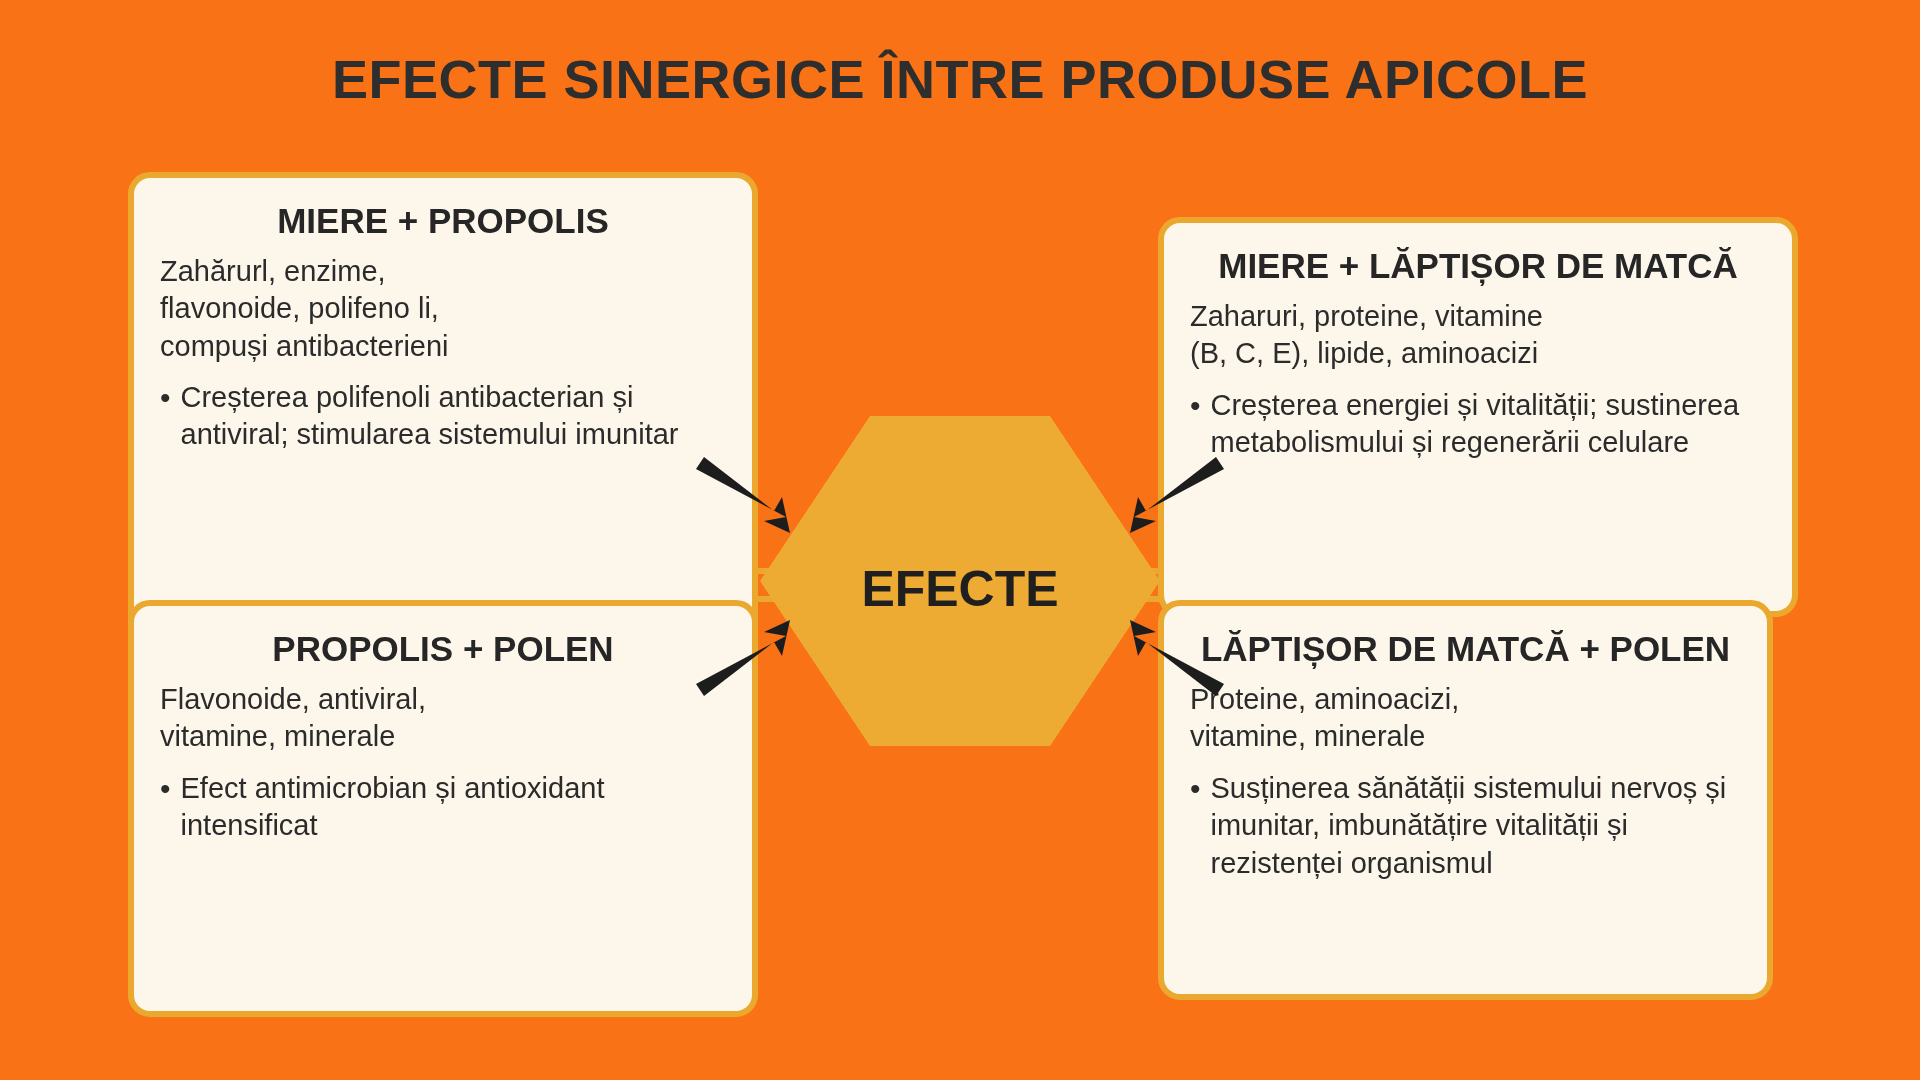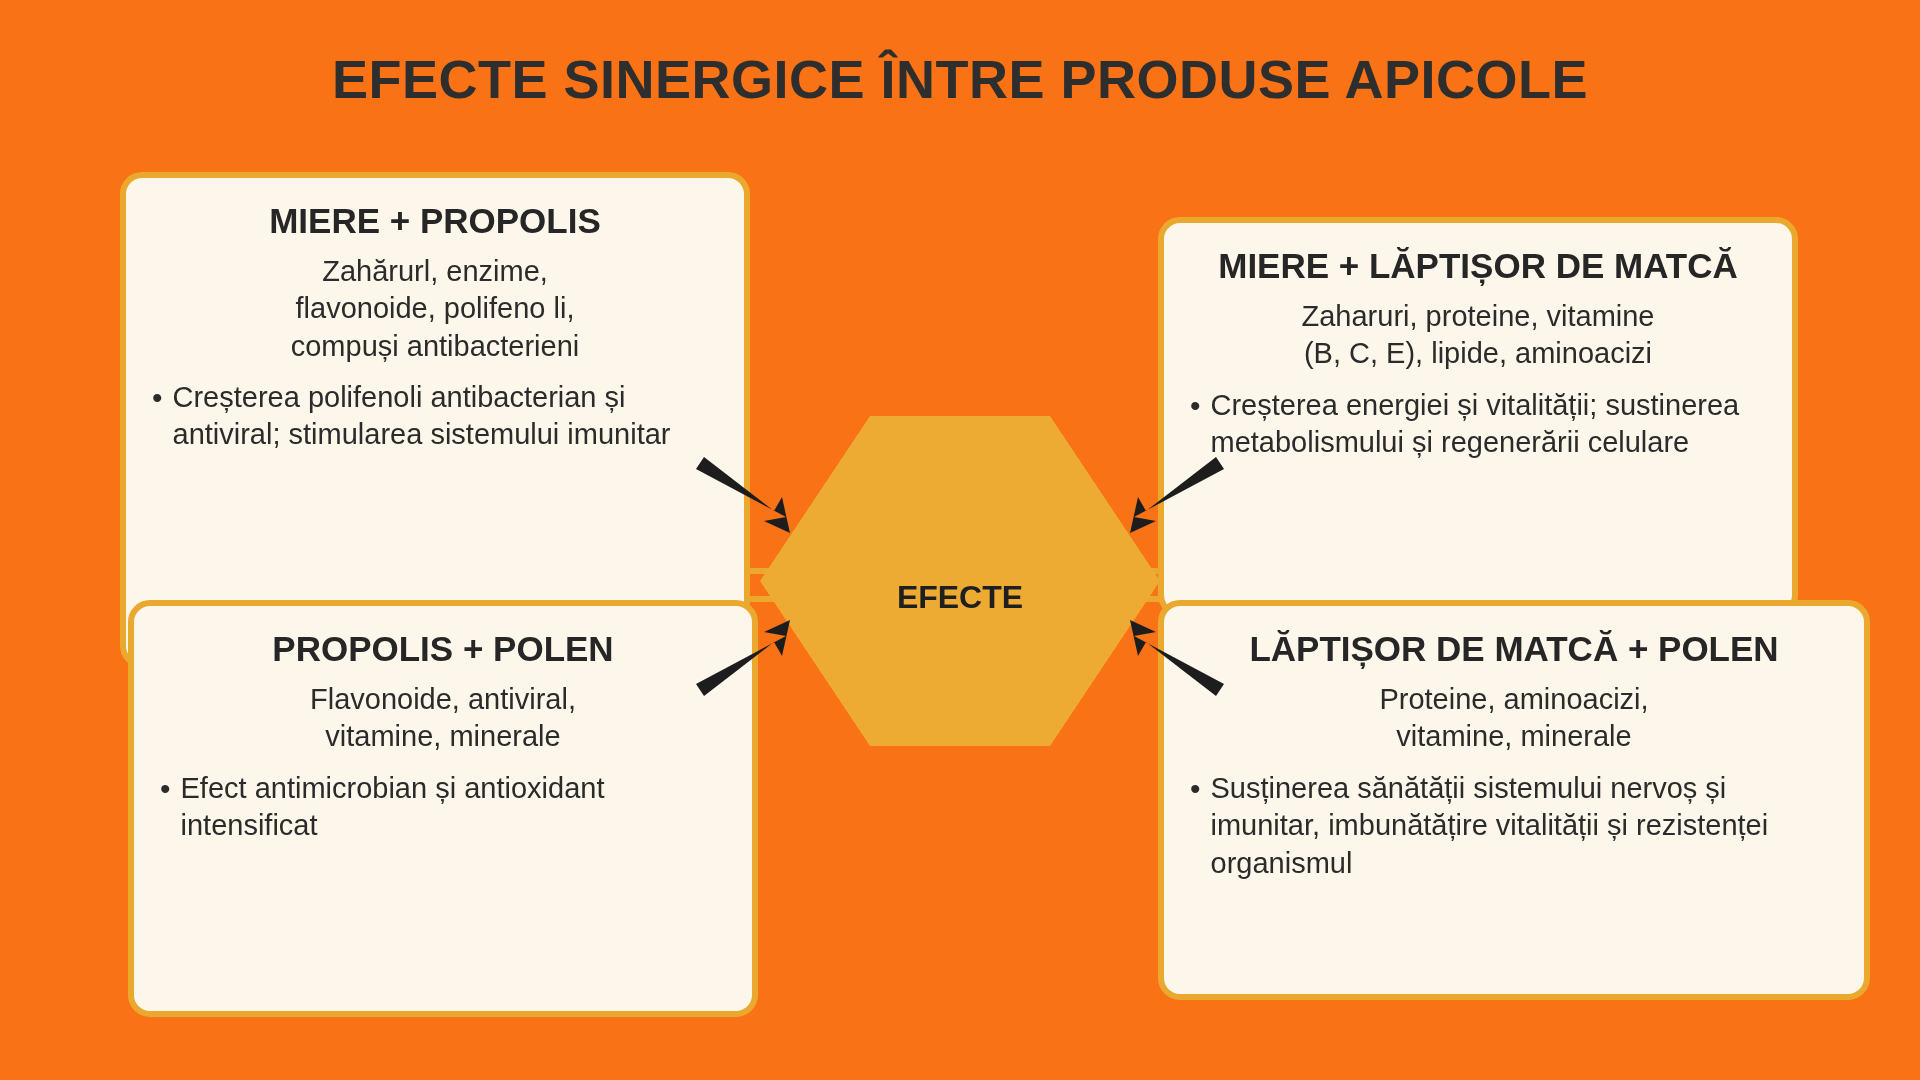--- a/index.html
+++ b/index.html
@@ -50,51 +50,50 @@
     font-weight: bold;
     text-align: center;
     line-height: 1.18;
     color: #262626;
     margin-bottom: 12px;
   }
 
   .card-desc {
     font-size: 29px;
     line-height: 1.28;
-    text-align: center;
     color: #2b2b2b;
     margin-bottom: 14px;
   }
 
   .bullet-row {
     display: flex;
     align-items: flex-start;
     gap: 10px;
     font-size: 29px;
     line-height: 1.3;
     color: #2b2b2b;
   }
   .bullet-dot {
     font-size: 30px;
     line-height: 1.25;
   }
   .bullet-text { flex: 1; }
 
   
   #card-miere-propolis {
-    left: 120px;  top: 172px;  width: 630px;  height: 496px;
+    left: 128px;  top: 172px;  width: 630px;  height: 496px;
   }
   #card-propolis-polen {
     left: 128px;  top: 600px;  width: 630px;  height: 417px;
   }
   #card-miere-laptisor {
     left: 1158px; top: 172px;  width: 640px;  height: 400px; margin-top: 45px;
   }
   #card-laptisor-polen {
-    left: 1158px; top: 600px;  width: 712px;  height: 400px;
+    left: 1158px; top: 600px;  width: 615px;  height: 400px;
   }
 
   #card-miere-laptisor .card-desc,
   #card-miere-laptisor .bullet-row,
   #card-laptisor-polen .card-desc,
   #card-laptisor-polen .bullet-row { }
 
   .hex-wrap {
     position: absolute;
     left: 760px;
@@ -103,28 +102,28 @@
     height: 330px;
   }
   .hex {
     position: absolute;
     left: 0; top: 0;
     width: 400px;
     height: 330px;
   }
   .hex-label {
     position: absolute;
-    left: 0; top: 16px;
+    left: 0; top: 8px;
     width: 400px;
     height: 330px;
     display: flex;
     flex-direction: column;
     align-items: center;
     justify-content: center;
-    font-size: 32px;
+    font-size: 50px;
     font-weight: bold;
     line-height: 1.2;
     color: #1f1f1f;
     text-align: center;
     pointer-events: none;
   }
 
   .arrow {
     position: absolute;
   }

